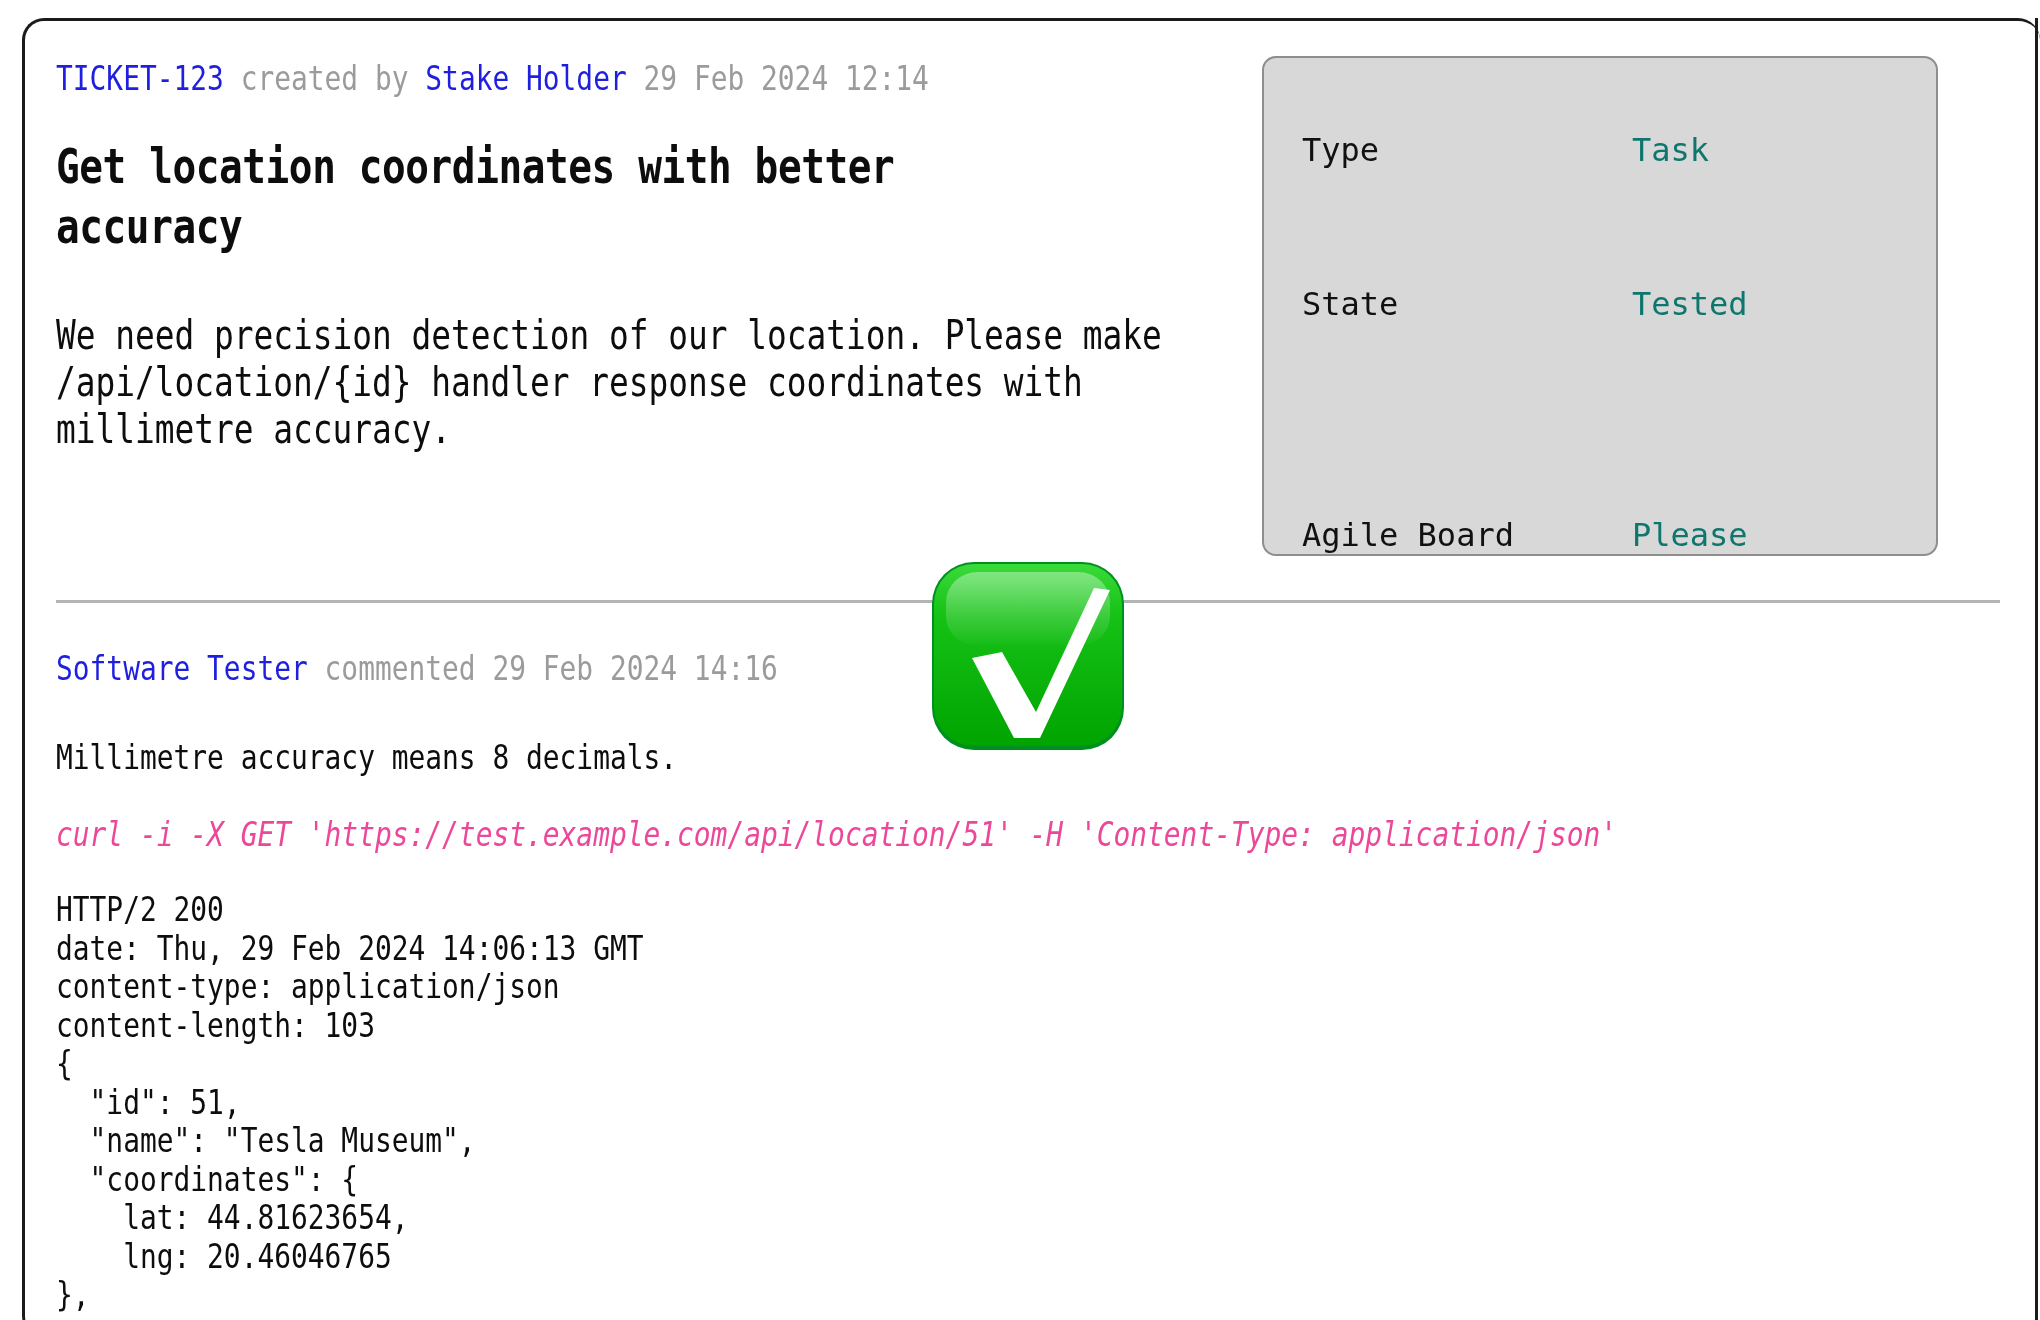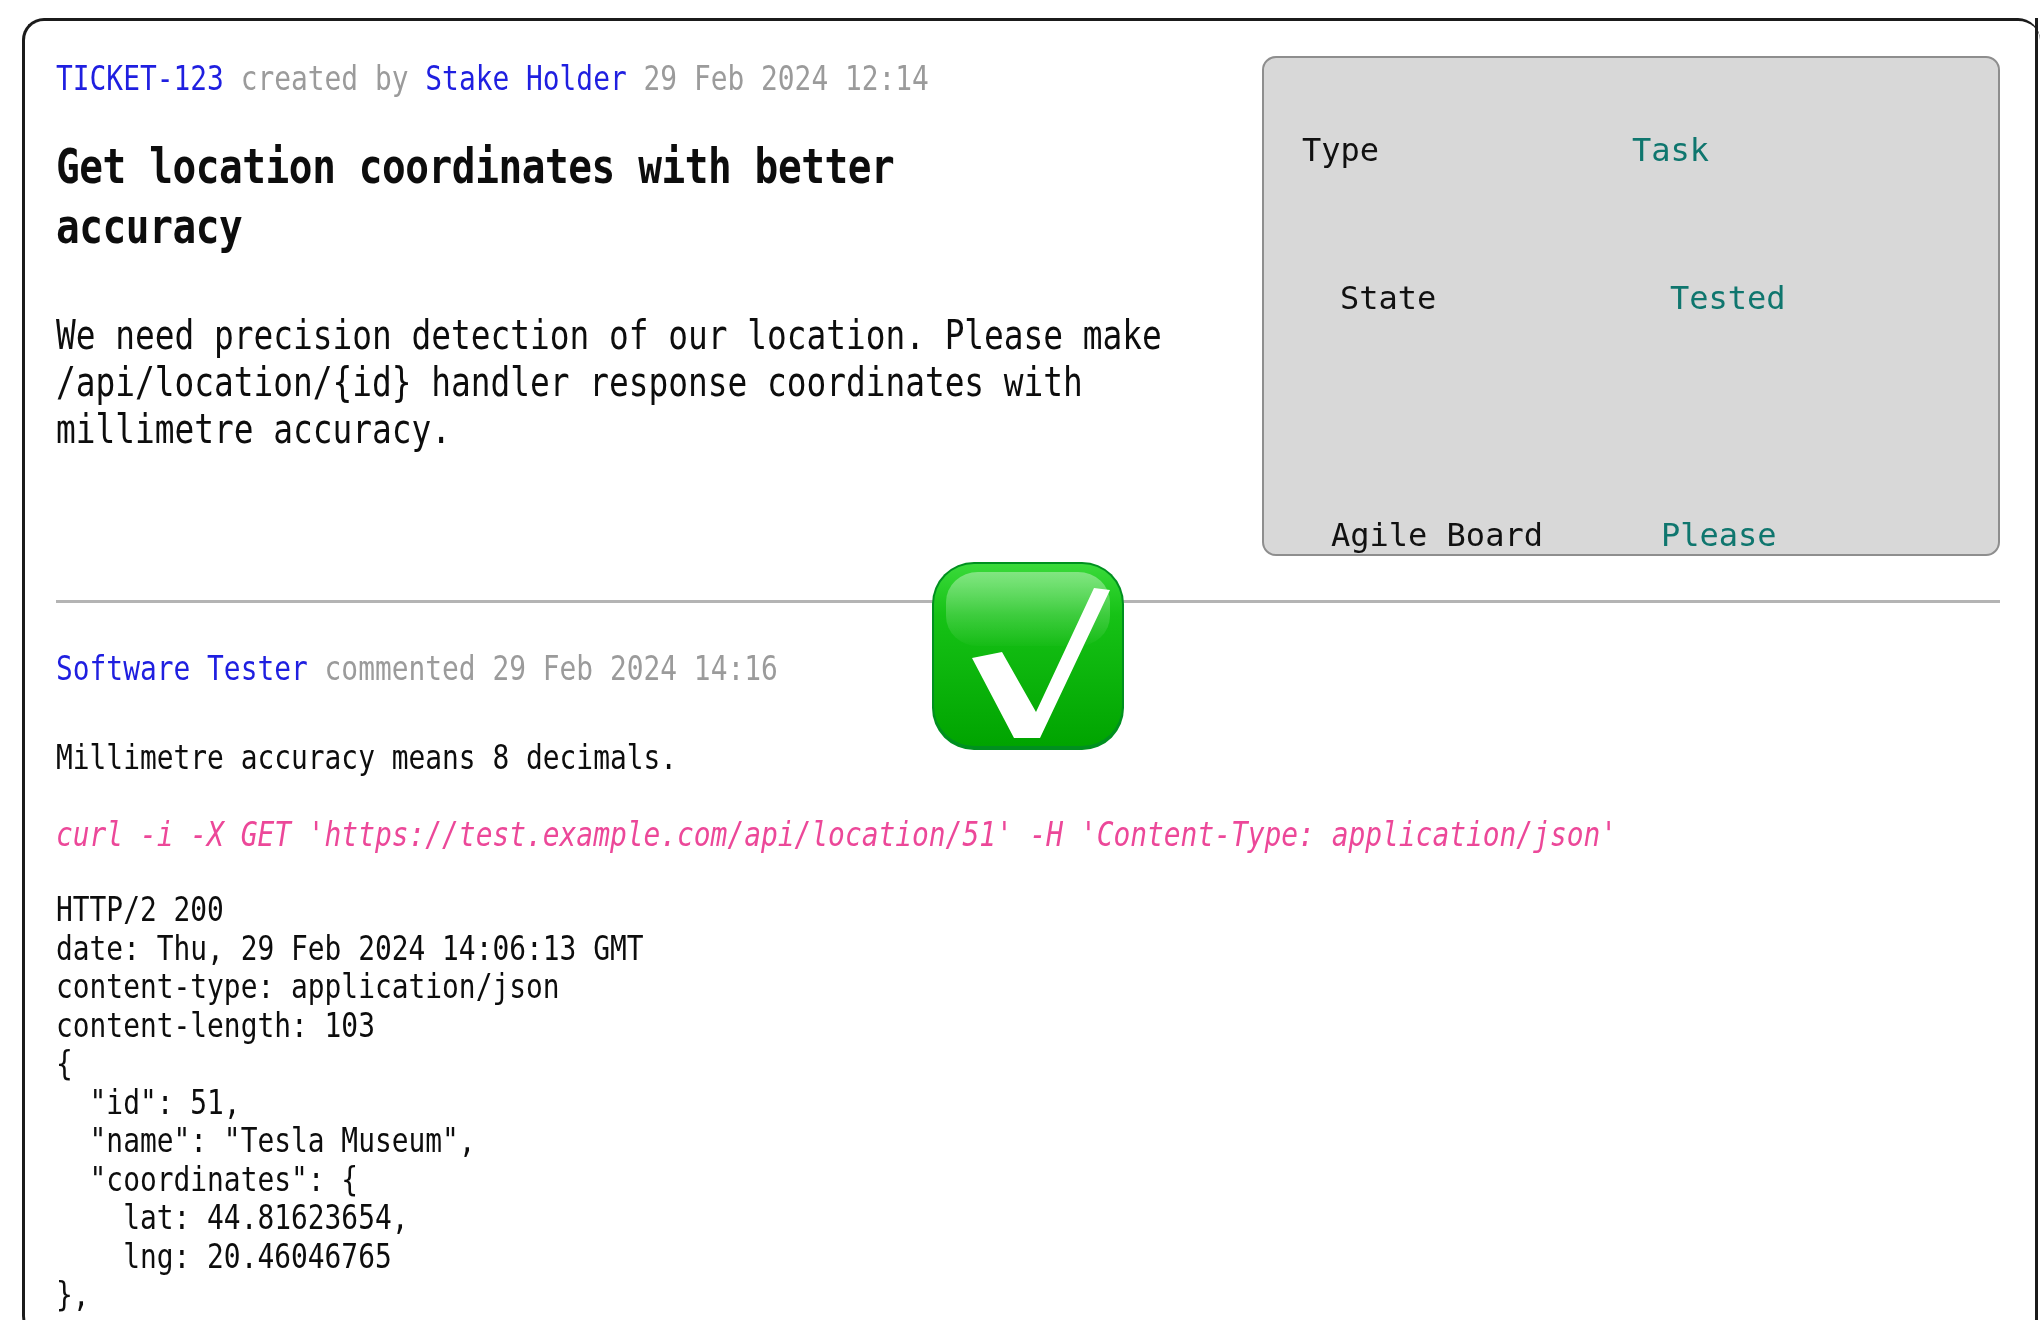--- a/index.html
+++ b/index.html
@@ -83,21 +83,21 @@
     line-height: 47px;
     color: #0d0d0d;
     white-space: pre;
   }
 
   
   #info-panel {
     position: absolute;
     left: 1262px;
     top: 56px;
-    width: 738px;
+    width: 676px;
     height: 500px;
     background: #d8d8d8;
     border: 2px solid #8e8e8e;
     border-radius: 14px;
     box-sizing: border-box;
   }
   .info-row {
     position: absolute;
     left: 38px;
     width: 680px;
@@ -191,25 +191,25 @@
 
 <div id="ticket-description"><span class="cond" style="display:inline-block;">We need precision detection of our location. Please make
 /api/location/{id} handler response coordinates with
 millimetre accuracy.</span></div>
 
 <div id="info-panel">
   <div class="info-row" style="top:72px;">
     <div class="info-label">Type</div>
     <div class="info-value">Task</div>
   </div>
-  <div class="info-row" style="top:220px;margin-left:38px;">
+  <div class="info-row" style="top:226px;">
     <div class="info-label">State</div>
     <div class="info-value">Tested</div>
   </div>
-  <div class="info-row" style="top:457px;margin-left:29px;">
+  <div class="info-row" style="top:457px;">
     <div class="info-label">Agile Board</div>
     <div class="info-value">Please</div>
   </div>
 </div>
 
 <div id="divider"></div>
 
 <div id="check-emoji">
   <svg width="200" height="192" viewBox="0 0 200 192" xmlns="http://www.w3.org/2000/svg">
     <defs>

